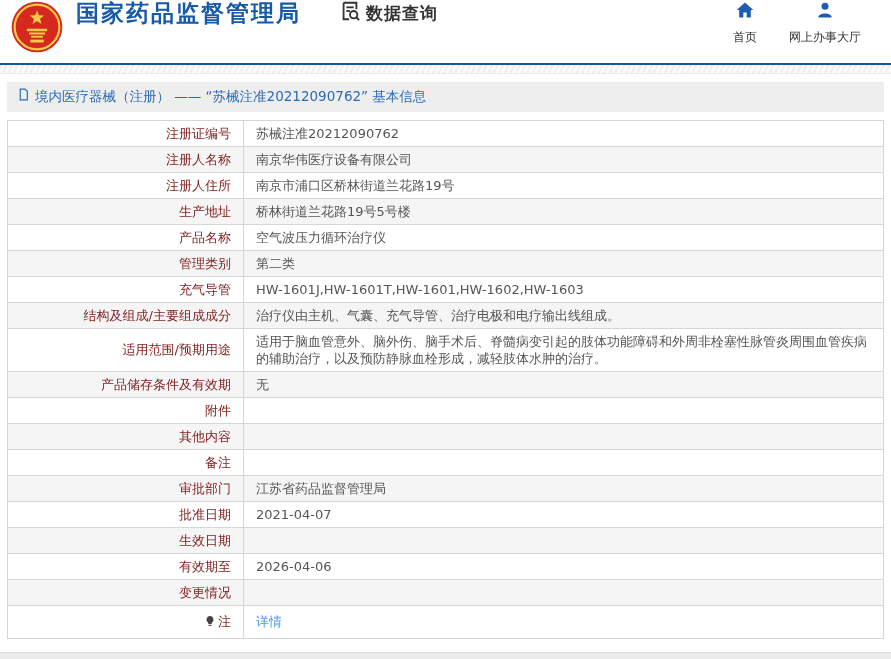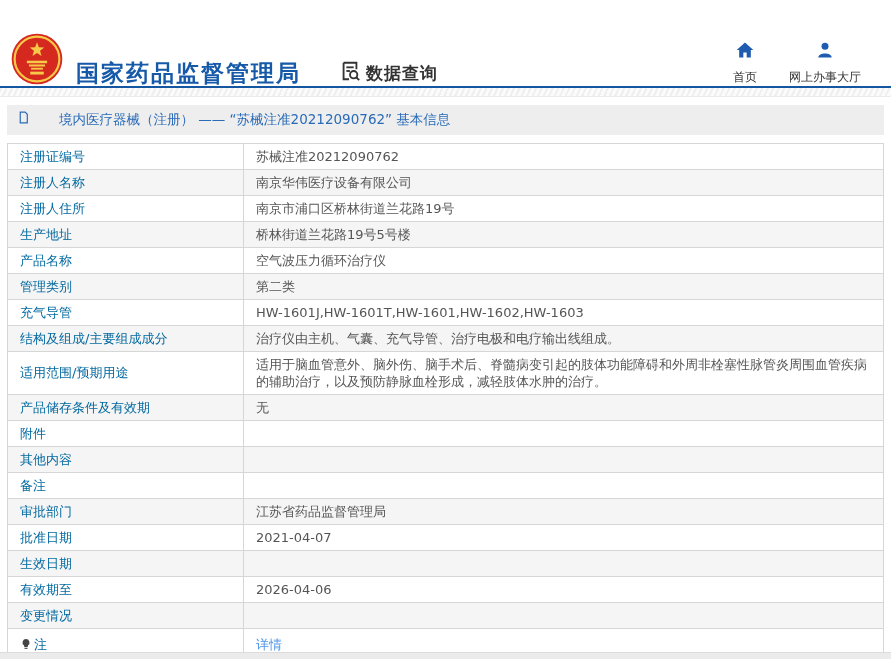--- a/index.html
+++ b/index.html
@@ -4,21 +4,21 @@
 <style>
   * { box-sizing: border-box; }
   html,body { margin:0; padding:0; }
   body {
     width:891px; height:659px; position:relative; overflow:hidden;
     background:#ffffff;
     font-family:"DejaVu Sans","Liberation Sans",sans-serif;
   }
   
   .header {
-    height:86px; display:flex; align-items:flex-end;
+    height:63px; display:flex; align-items:flex-start;
     padding:0 30px 0 10px;
   }
   .emblem { flex:0 0 auto; width:54px; height:54px; }
   .title-block { margin-left:12px; }
   .title-cn {
     color:#1559a8; font-size:23px; font-weight:bold; letter-spacing:2px; line-height:1.15;
   }
   .title-en { color:#1559a8; font-size:10.5px; margin-top:2px; letter-spacing:0.2px; }
   .dq {
     display:flex; align-items:center; margin-left:38px;
@@ -36,35 +36,35 @@
   .blue-line { height:2px; background:#1456a0; }
   .hatch {
     height:9px;
     background:repeating-linear-gradient(115deg,#efefef 0 2px,#fbfbfb 2px 5px);
     border-bottom:1px solid #ececec;
   }
   
   .breadcrumb {
     margin:8px 7px 0 7px; background:#eeeeee;
     padding:6px 10px; font-size:13.5px; color:#2a6bb8;
-    display:flex; align-items:center; line-height:1.3;gap:24px;
+    display:flex; align-items:center; line-height:1.3;
   }
   .breadcrumb svg { margin-right:5px; flex:0 0 auto; }
   
   table.info {
     width:877px; margin:8px 7px 0 7px;
     border-collapse:collapse; font-size:13px; color:#555;
     table-layout:fixed;
   }
   table.info td {
     border:1px solid #d6d6d6; padding:4px 12px;
     line-height:17px; word-break:break-all;
   }
   table.info td.lbl {
-    width:236px; vertical-align:middle; color:#0369a1;
+    width:236px; text-align:right; vertical-align:middle; color:#7f1d1d;
   }
   table.info td.val { text-align:left; }
   table.info tr:nth-child(even) { background:#f5f5f5; }
   table.info tr:last-child td { padding-top:7px; padding-bottom:7px; }
   a.details { color:#4f97e8; text-decoration:none; cursor:pointer; }
   .bulb { display:inline-block; vertical-align:-1px; margin-right:2px; }
   
   .footer-band {
     position:absolute; left:0; right:0; bottom:0; height:7px;
     background:#ebebeb; border-top:1px solid #dcdcdc;

